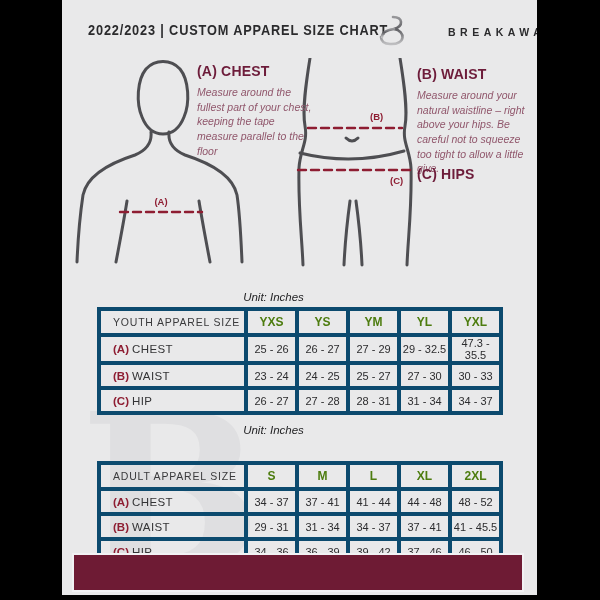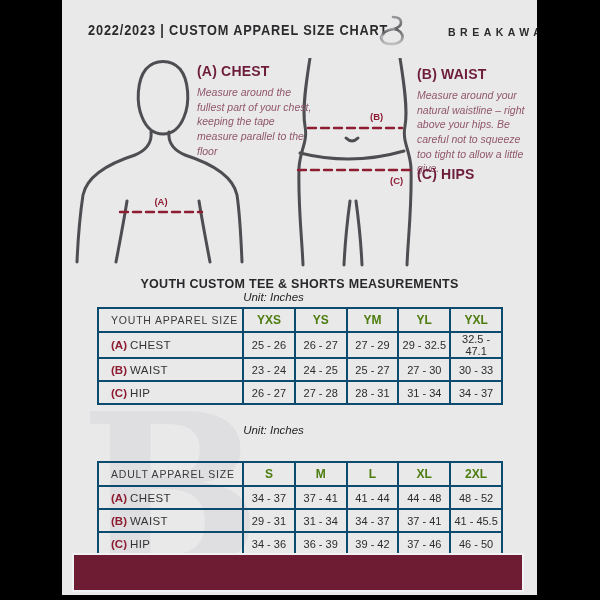--- a/index.html
+++ b/index.html
@@ -23,21 +23,21 @@
   .fig text{font-family:"Liberation Sans",sans-serif;font-size:9.5px;font-weight:bold;fill:#8e1d32;}
 
   
   .sec-title{position:absolute;width:475px;text-align:center;font-size:12.5px;font-weight:bold;
     color:#28282a;letter-spacing:.3px;}
   .sec-unit{position:absolute;width:423px;text-align:center;font-size:11.5px;font-style:italic;
     color:#242426;}
 
   table.size{position:absolute;left:35px;border-collapse:collapse;table-layout:fixed;width:406px;
     border-top:2px solid #48484c;}
-  table.size td{border:2px solid #0c4a6e;text-align:center;font-size:11px;color:#2c2c2e;height:21px;
+  table.size td{border:4px solid #0c4a6e;text-align:center;font-size:11px;color:#2c2c2e;height:21px;
     padding:0;margin-top:28px;}
   table.size tr.head td{height:22px;}
   table.size td.lbl{width:131px;text-align:left;padding-left:12px;}
   table.size td.colhdr{font-weight:bold;font-size:12px;color:#4d7c0f;}
   table.size td.lblhdr{font-size:10.5px;letter-spacing:.8px;color:#3a3a3c;}
   .pre{font-weight:bold;color:#8e1d32;font-size:11.5px;}
   .lab{color:#333335;font-size:11.5px;letter-spacing:.4px;}
 
   .footer-bar{position:absolute;left:10px;top:553px;width:448px;height:35px;background:#6e1b34;
     border:2px solid #f2f2f4;}
@@ -93,40 +93,39 @@
   </svg>
 
   <div class="ins-h above" style="left:135px;top:63px">(A) CHEST</div>
   <div class="ins-t above" style="left:135px;top:85px;width:120px">Measure around the fullest part of your chest, keeping the tape measure parallel to the floor</div>
 
   <div class="ins-h above" style="left:355px;top:66px">(B) WAIST</div>
   <div class="ins-t above" style="left:355px;top:88px;width:116px">Measure around your natural waistline – right above your hips. Be careful not to squeeze too tight to allow a little give.</div>
 
   <div class="ins-h above" style="left:355px;top:166px">(C) HIPS</div>
 
-  <div class="sec-title above" style="top:277px">YOUTH CUSTOM TEE &amp; SHORTS MEASUREMENTS</div>
   <div class="sec-unit above" style="top:291px">Unit: Inches</div>
 
   <table class="size above" style="top:307px">
     <tbody>
         <tr class="head">
       <td class="lbl lblhdr">YOUTH APPAREL SIZE</td>
       <td class="colhdr">YXS</td>
       <td class="colhdr">YS</td>
       <td class="colhdr">YM</td>
       <td class="colhdr">YL</td>
       <td class="colhdr">YXL</td>
     </tr>
     <tr>
       <td class="lbl"><span class="pre">(A)</span> <span class="lab">CHEST</span></td>
       <td>25 - 26</td>
       <td>26 - 27</td>
       <td>27 - 29</td>
       <td>29 - 32.5</td>
-      <td>32.5 - 47.1</td>
+      <td>47.3 - 35.5</td>
     </tr>
     <tr>
       <td class="lbl"><span class="pre">(B)</span> <span class="lab">WAIST</span></td>
       <td>23 - 24</td>
       <td>24 - 25</td>
       <td>25 - 27</td>
       <td>27 - 30</td>
       <td>30 - 33</td>
     </tr>
     <tr>

